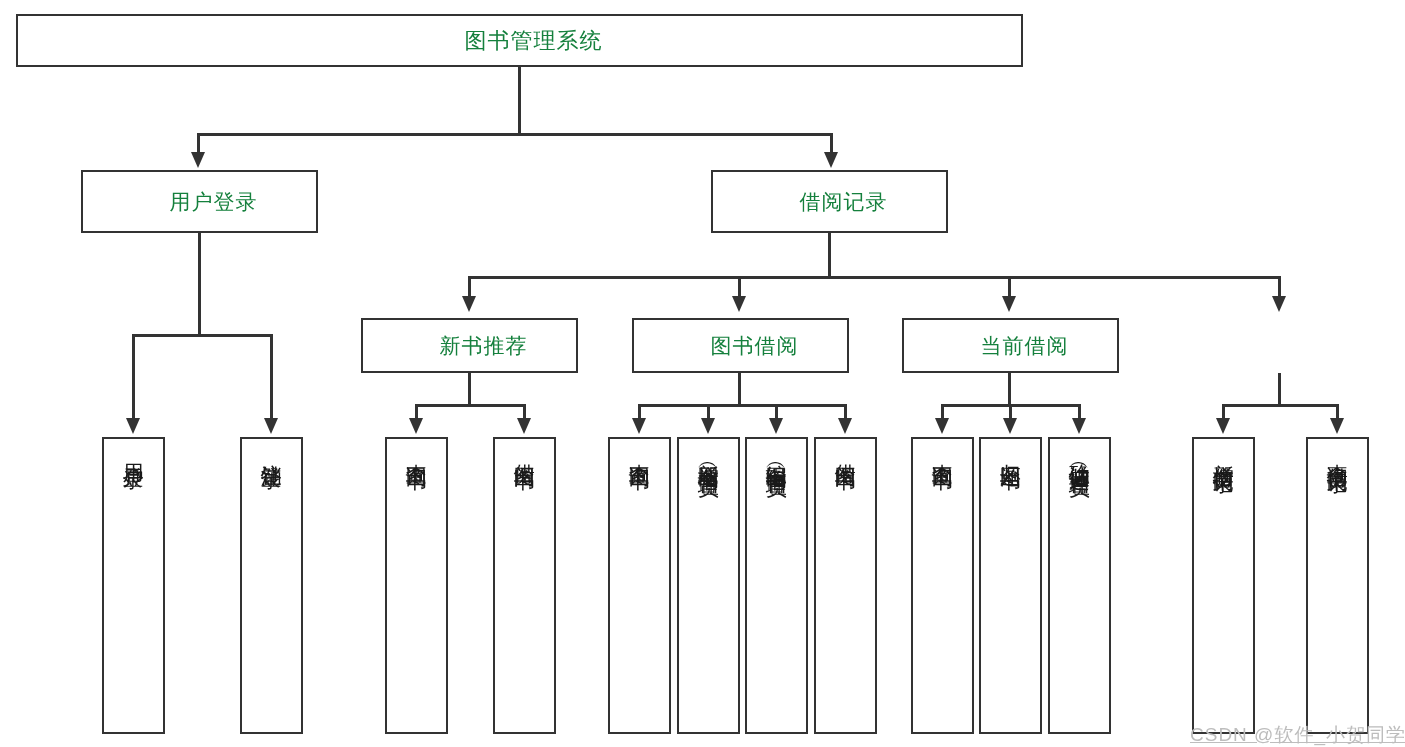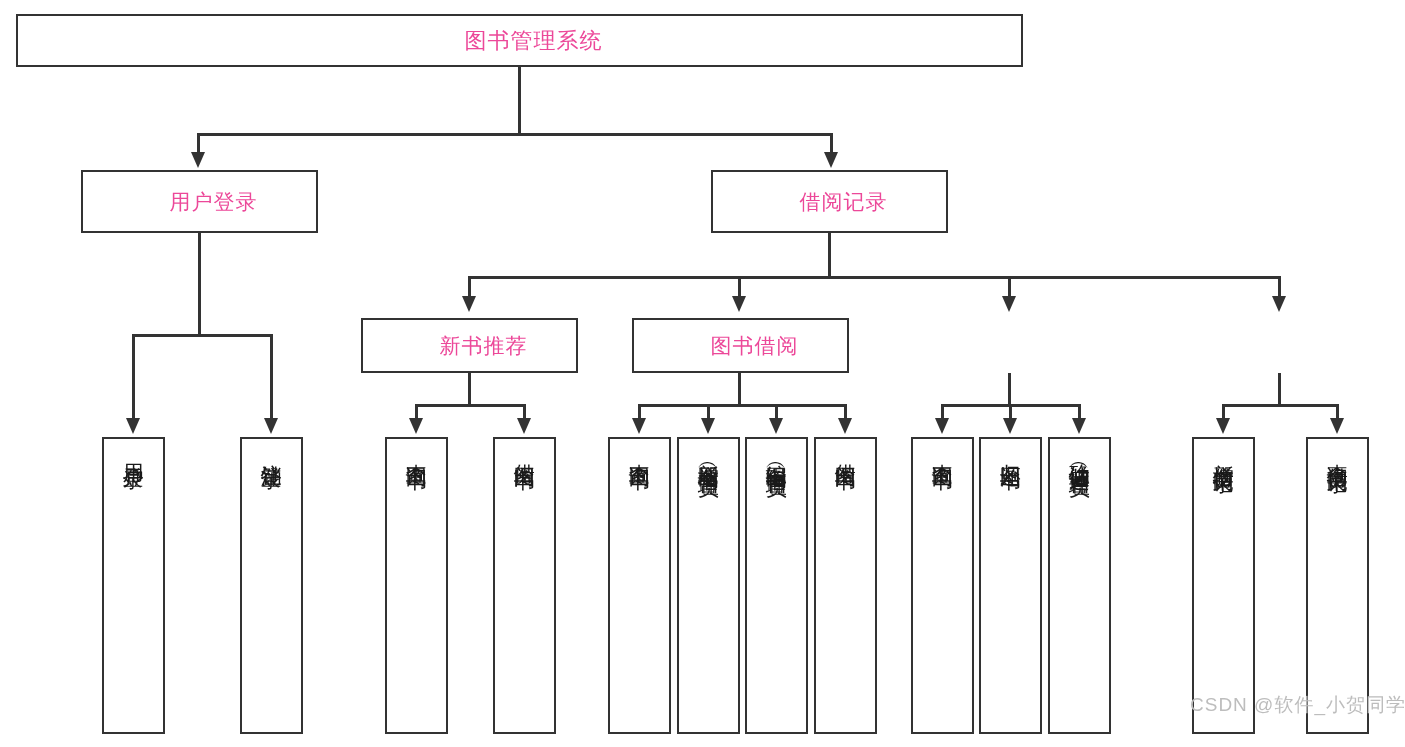--- a/index.html
+++ b/index.html
@@ -18,21 +18,21 @@
     overflow: hidden;
   }
   .node {
     position: absolute;
     box-sizing: border-box;
     border: 2.5px solid #333333;
     background: #ffffff;
     display: flex;
     align-items: center;
     justify-content: center;
-    color: #ec4899;
+    color: #15803d;
     padding-left: 28px;
   }
   .node-h {
     font-size: 21px;
     letter-spacing: 1px;
   }
   .node-root {
     font-size: 22px;
     letter-spacing: 1px;
   }
@@ -118,20 +118,23 @@
   <div class="arrow" style="left:732px; top:296px;"></div>
   <div class="arrow" style="left:1002px; top:296px;"></div>
   <div class="arrow" style="left:1272px; top:296px;"></div>
 
   <div class="node node-h" style="left:632px; top:318px; width:217px; height:55px;">
     <span>图书借阅</span>
   </div>
   <div class="node node-h" style="left:361px; top:318px; width:217px; height:55px;">
     <span>新书推荐</span>
   </div>
+  <div class="node node-h" style="left:902px; top:318px; width:217px; height:55px;">
+    <span>当前借阅</span>
+  </div>
 
   <div class="conn vline" style="left:468px; top:373px; width:2.5px; height:33px;"></div>
   <div class="conn hline" style="left:415px; top:404px; width:110px; height:2.5px;"></div>
   <div class="conn vline" style="left:415px; top:404px; width:2.5px; height:16px;"></div>
   <div class="conn vline" style="left:523px; top:404px; width:2.5px; height:16px;"></div>
   <div class="arrow" style="left:409px; top:418px;"></div>
   <div class="arrow" style="left:517px; top:418px;"></div>
 
   <div class="conn vline" style="left:738px; top:373px; width:2.5px; height:33px;"></div>
   <div class="conn hline" style="left:638px; top:404px; width:208px; height:2.5px;"></div>
@@ -197,17 +200,17 @@
     <span class="vtext">确认归还（管理员）</span>
   </div>
 
   <div class="leaf" style="left:1192px; top:437px; width:63px; height:297px;">
     <span class="vtext">新增借阅记录</span>
   </div>
   <div class="leaf" style="left:1306px; top:437px; width:63px; height:297px;">
     <span class="vtext">查询借阅记录</span>
   </div>
 
-  <div class="watermark" style="left:1190px; top:692px;">
+  <div class="watermark" style="left:1190px; top:722px;text-decoration:underline;">
     <span>CSDN @软件_小贺同学</span>
   </div>
 
 </div>
 
 </body></html>

